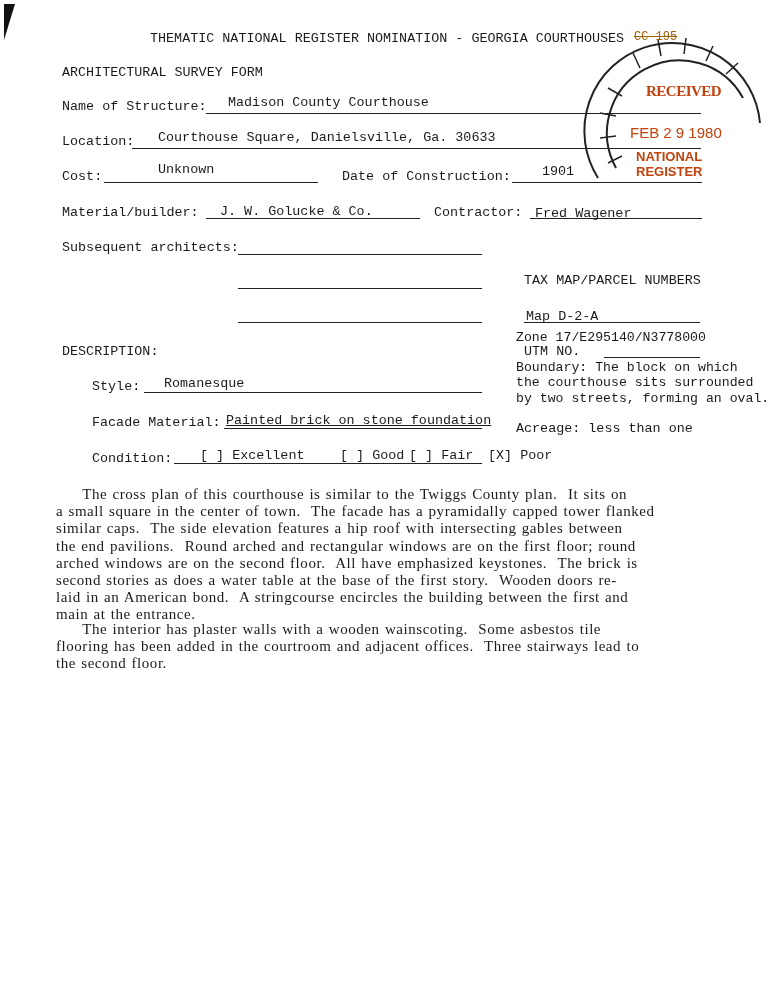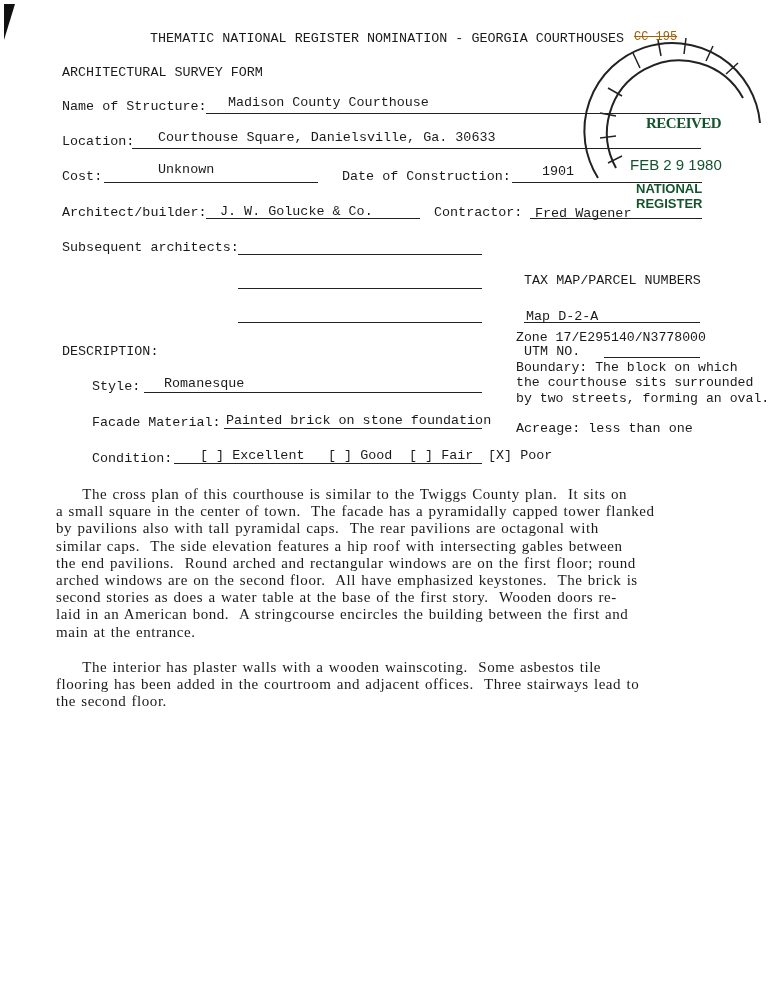--- a/index.html
+++ b/index.html
@@ -7,21 +7,21 @@
          font-family:"Liberation Mono","DejaVu Sans Mono",monospace; color:#1a1a1a; font-size:13.4px; }
   .abs { position:absolute; white-space:pre; }
   .line { position:absolute; border-bottom:1.3px solid #222; height:0; }
   .corner { position:absolute; left:4px; top:4px; width:0; height:0;
             border-left:11px solid #111; border-bottom:36px solid transparent; }
   .para { position:absolute; left:56px; width:680px; line-height:17.2px; font-size:15px;
           font-family:"Liberation Serif","DejaVu Serif",serif; letter-spacing:0.55px; word-spacing:1px; }
   .para p { margin:0; white-space:pre; }
   .right-block { position:absolute; left:516px; font-size:13.2px; line-height:15.3px; }
   .stamp { position:absolute; left:578px; top:28px; width:190px; height:190px; }
-  .stamp-text { position:absolute; font-family:"Liberation Sans","DejaVu Sans",sans-serif; color:#14532d; white-space:pre;margin-top:32px; }
+  .stamp-text { position:absolute; font-family:"Liberation Sans","DejaVu Sans",sans-serif; color:#c2410c; white-space:pre; }
   .cc { position:absolute; left:634px; top:30px; font-size:12px; text-decoration:line-through; color:#a16207; }
 </style>
 </head>
 <body>
 
 <div class="corner"></div>
 
 <div class="abs" style="left:150px;top:31px;">THEMATIC NATIONAL REGISTER NOMINATION - GEORGIA COURTHOUSES</div>
 <div class="cc">CC-195</div>
 <div class="abs" style="left:62px;top:65px;text-align:center;">ARCHITECTURAL SURVEY FORM</div>
@@ -56,21 +56,21 @@
 <div class="abs" style="left:158px;top:130px;">Courthouse Square, Danielsville, Ga. 30633</div>
 <div class="line" style="left:132px;top:148px;width:569px;"></div>
 
 <div class="abs" style="left:62px;top:169px;">Cost:</div>
 <div class="abs" style="left:158px;top:162px;">Unknown</div>
 <div class="line" style="left:104px;top:182px;width:214px;"></div>
 <div class="abs" style="left:342px;top:169px;">Date of Construction:</div>
 <div class="abs" style="left:542px;top:164px;">1901</div>
 <div class="line" style="left:512px;top:182px;width:190px;"></div>
 
-<div class="abs" style="left:62px;top:205px;">Architect/builder:</div>
+<div class="abs" style="left:62px;top:205px;">Material/builder:</div>
 <div class="abs" style="left:220px;top:204px;">J. W. Golucke &amp; Co.</div>
 <div class="line" style="left:206px;top:218px;width:214px;"></div>
 <div class="abs" style="left:434px;top:205px;">Contractor:</div>
 <div class="abs" style="left:535px;top:206px;">Fred Wagener</div>
 <div class="line" style="left:530px;top:218px;width:172px;"></div>
 
 <div class="abs" style="left:62px;top:240px;">Subsequent architects:</div>
 <div class="line" style="left:238px;top:254px;width:244px;"></div>
 <div class="line" style="left:238px;top:288px;width:244px;"></div>
 <div class="line" style="left:238px;top:322px;width:244px;"></div>
@@ -87,38 +87,37 @@
   <div>by two streets, forming an oval.</div>
 </div>
 <div class="abs" style="left:516px;top:421px;">Acreage: less than one</div>
 
 <div class="abs" style="left:62px;top:344px;">DESCRIPTION:</div>
 <div class="abs" style="left:92px;top:379px;">Style:</div>
 <div class="abs" style="left:164px;top:376px;">Romanesque</div>
 <div class="line" style="left:144px;top:392px;width:338px;"></div>
 
 <div class="abs" style="left:92px;top:415px;">Facade Material:</div>
-<div class="abs" style="left:226px;top:413px;">Painted brick on stone foundation</div>
+<div class="abs" style="left:226px;top:413px;text-decoration:underline;">Painted brick on stone foundation</div>
 <div class="line" style="left:224px;top:428px;width:258px;"></div>
 
 <div class="abs" style="left:92px;top:451px;">Condition:</div>
 <div class="line" style="left:174px;top:463px;width:308px;"></div>
 <div class="abs" style="left:200px;top:448px;"><span>[ ]</span> <span>Excellent</span></div>
-<div class="abs" style="left:328px;top:448px;text-align:right;"><span>[ ]</span> <span>Good</span></div>
+<div class="abs" style="left:340px;top:448px;text-align:right;"><span>[ ]</span> <span>Good</span></div>
 <div class="abs" style="left:409px;top:448px;"><span>[ ]</span> <span>Fair</span></div>
 <div class="abs" style="left:488px;top:448px;"><span>[X]</span> <span>Poor</span></div>
 
 <div class="para" style="top:486px;">
   <p>     The cross plan of this courthouse is similar to the Twiggs County plan.  It sits on</p>
   <p>a small square in the center of town.  The facade has a pyramidally capped tower flanked</p>
-  <p>by pavilions also with tall pyramidal caps.  The rear pavilions are octagonal with</p>
   <p>similar caps.  The side elevation features a hip roof with intersecting gables between</p>
   <p>the end pavilions.  Round arched and rectangular windows are on the first floor; round</p>
   <p>arched windows are on the second floor.  All have emphasized keystones.  The brick is</p>
   <p>second stories as does a water table at the base of the first story.  Wooden doors re-</p>
   <p>laid in an American bond.  A stringcourse encircles the building between the first and</p>
   <p>main at the entrance.</p>
 </div>
-<div class="para" style="top:659px;">
+<div class="para" style="top:621px;">
   <p>     The interior has plaster walls with a wooden wainscoting.  Some asbestos tile</p>
   <p>flooring has been added in the courtroom and adjacent offices.  Three stairways lead to</p>
   <p>the second floor.</p>
 </div>
 
 </body></html>

